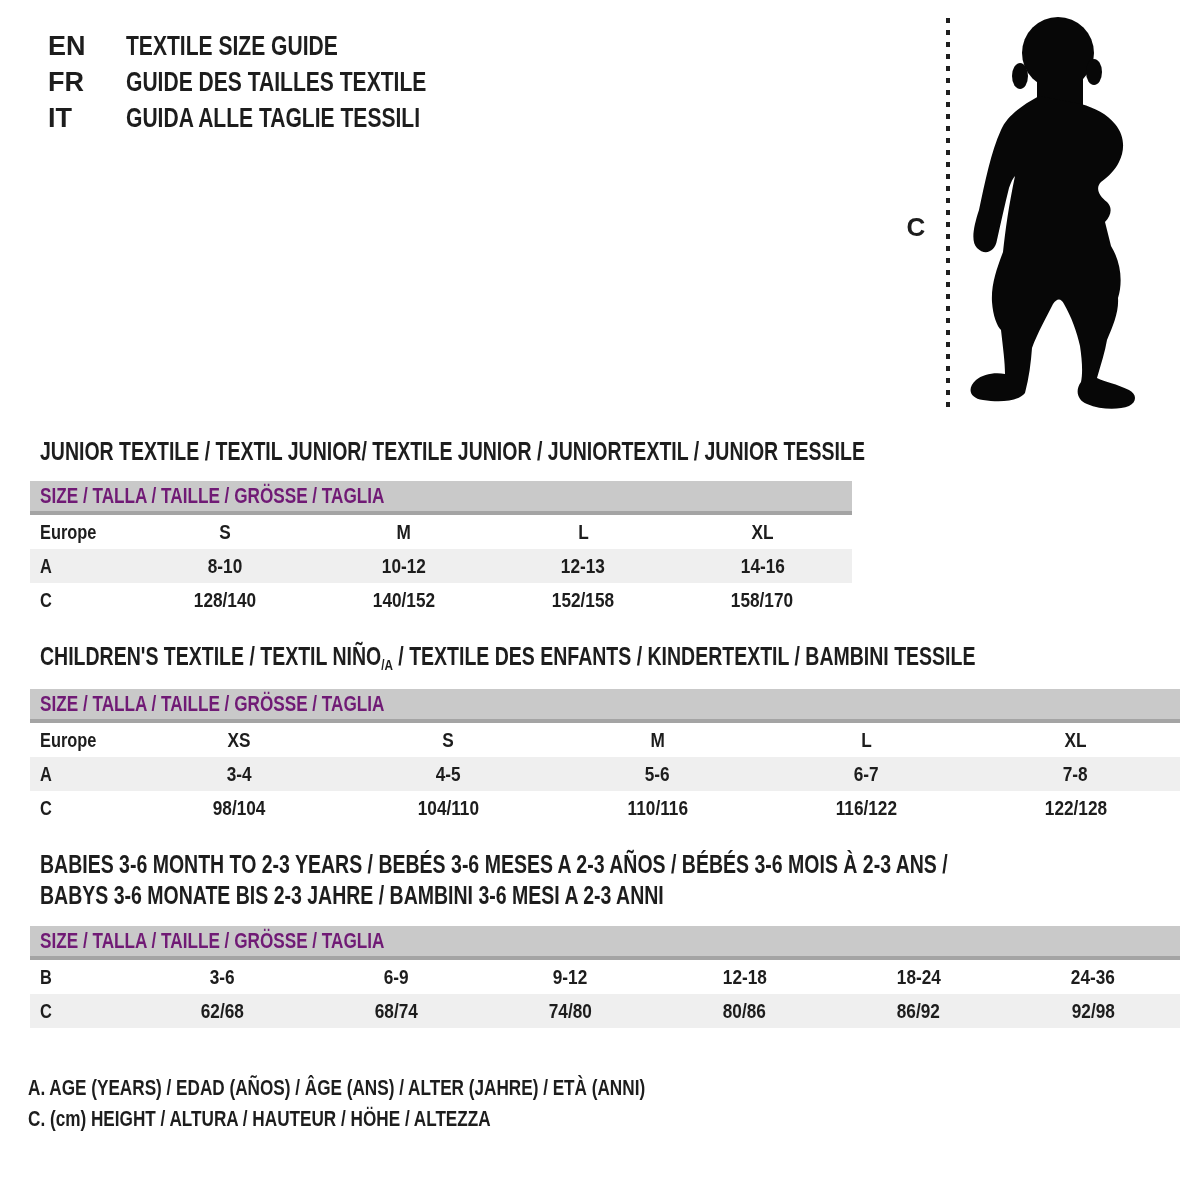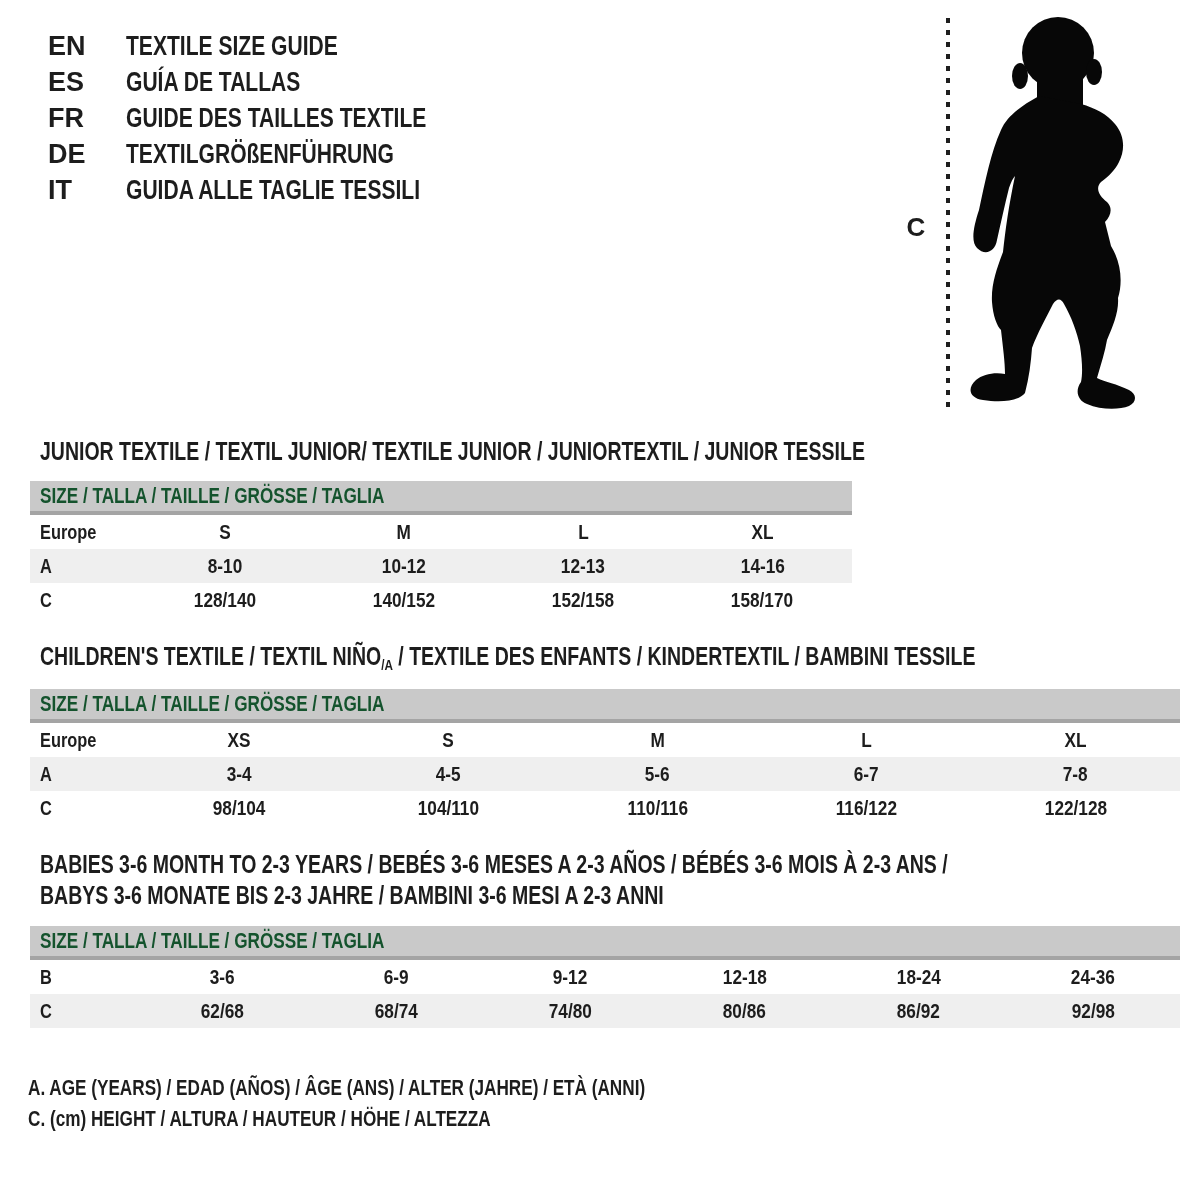--- a/index.html
+++ b/index.html
@@ -23,50 +23,42 @@
   
   .section-title{position:absolute;left:40px;font-size:25px;line-height:31px;}
   .sub{font-size:0.6em;vertical-align:-0.35em;}
   .size-table{position:absolute;left:30px;font-size:21px;}
   .table-junior{width:822px;}
   .table-wide{width:1150px;}
   #junior-title{top:436px;}   #junior-table{top:481px;}
   #children-title{top:641px;} #children-table{top:689px;}
   #babies-title{top:849px;}   #babies-table{top:926px;}
   .band{height:30px;background:#c9c9c9;border-bottom:4px solid #a4a4a4;
-    display:flex;align-items:center;padding-left:10px;font-size:22px;color:#14532d;}
+    display:flex;align-items:center;padding-left:10px;font-size:22px;color:#701a75;}
   .trow{display:flex;align-items:center;height:34px;}
   .trow.shaded{background:#efefef;}
   .tlabel{width:105px;padding-left:10px;box-sizing:border-box;flex:0 0 auto;}
   .tcell{flex:1 1 0;text-align:center;}
   
   .legend{position:absolute;left:28px;top:1072px;font-size:22px;}
   .legend-line{height:31px;line-height:31px;}
 </style>
 </head>
 <body>
 
 <div class="page">
 
   <div class="lang-block">
     <div class="lang-row">
       <span class="lang-code">EN</span>
       <span class="cond">TEXTILE SIZE GUIDE</span>
     </div>
     <div class="lang-row">
-      <span class="lang-code">ES</span>
-      <span class="cond">GUÍA DE TALLAS</span>
-    </div>
-    <div class="lang-row">
       <span class="lang-code">FR</span>
       <span class="cond">GUIDE DES TAILLES TEXTILE</span>
-    </div>
-    <div class="lang-row">
-      <span class="lang-code">DE</span>
-      <span class="cond">TEXTILGRÖßENFÜHRUNG</span>
     </div>
     <div class="lang-row">
       <span class="lang-code">IT</span>
       <span class="cond">GUIDA ALLE TAGLIE TESSILI</span>
     </div>
   </div>
 
   <div class="measure-line"></div>
   <div class="c-label">C</div>
   <svg class="silhouette" width="180" height="402" viewBox="0 0 180 402" aria-hidden="true">

